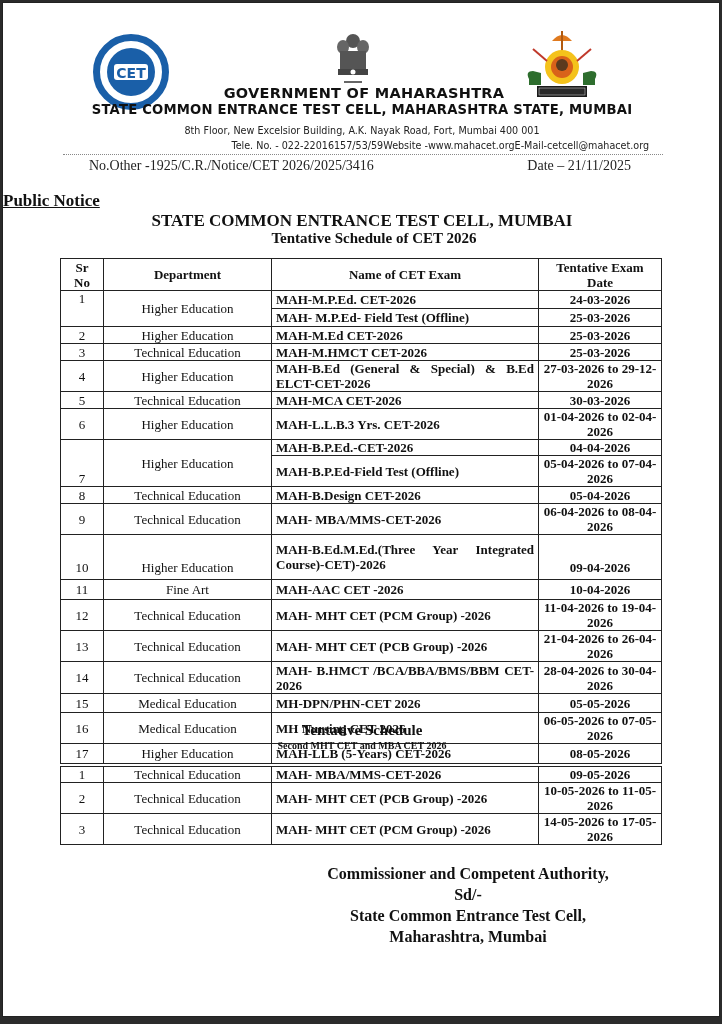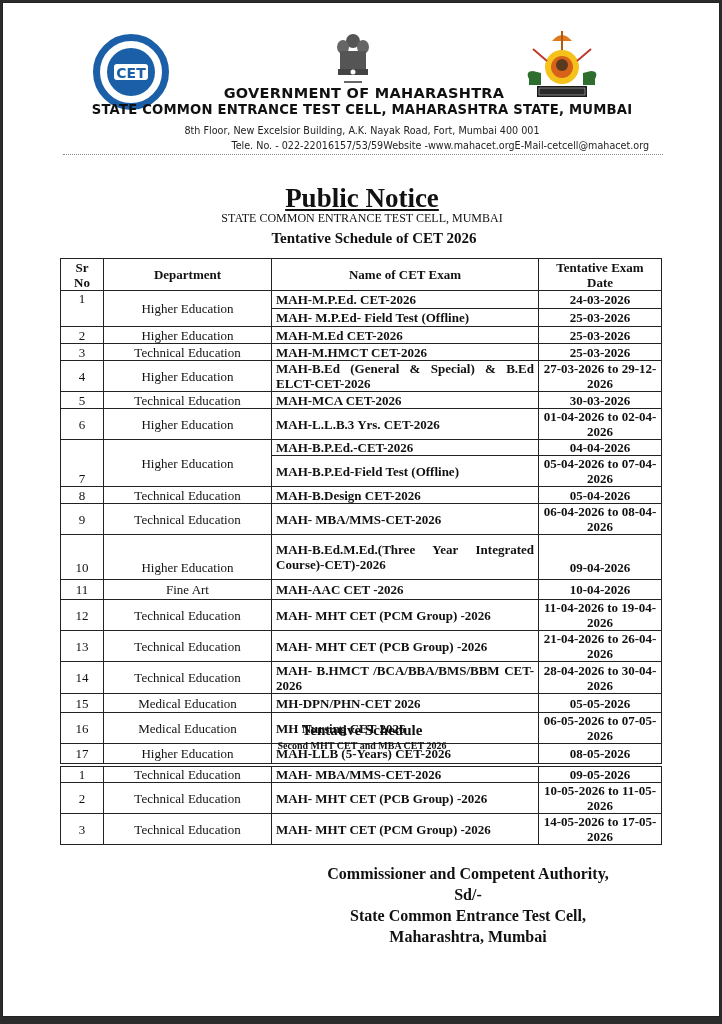--- a/index.html
+++ b/index.html
@@ -47,27 +47,27 @@
   .sep {
     position: absolute; left: 60px; width: 600px; top: 151px;
     border-top: 1px dotted #888;
   }
   .refline {
     position: absolute; left: 86px; width: 542px; top: 155px;
     display: flex; justify-content: space-between;
     font-size: 14px; color: #222;
   }
   .title {
-    position: absolute; left: 0; width: 718px; top: 180px;
-    text-align: center; font-weight: bold; font-size: 27px;
+    position: absolute; left: 0; width: 718px; top: 188px;
+    font-weight: bold; font-size: 17px;
     text-decoration: underline;
   }
   .sub1 {
     position: absolute; left: 0; width: 718px; top: 208px;
-    text-align: center; font-weight: normal; font-size: 12px;
+    text-align: center; font-weight: bold; font-size: 17px;
   }
   .sub2 {
     position: absolute; left: 12px; width: 718px; top: 227px;
     text-align: center; font-weight: bold; font-size: 15px;
   }
 
   table.sched {
     position: absolute; left: 57px; top: 255px;
     width: 602px; border-collapse: collapse;
     font-size: 13px;
@@ -138,20 +138,24 @@
 
   <div class="hdr1">GOVERNMENT OF MAHARASHTRA</div>
   <div class="hdr2">STATE COMMON ENTRANCE TEST CELL, MAHARASHTRA STATE, MUMBAI</div>
   <div class="addr">8th Floor, New Excelsior Building, A.K. Nayak Road, Fort, Mumbai 400 001</div>
   <div class="contact">
     <span>Tele. No. - 022-22016157/53/59</span>
     <span>Website -www.mahacet.org</span>
     <span>E-Mail-cetcell@mahacet.org</span>
   </div>
   <div class="sep"></div>
+  <div class="refline">
+    <span>No.Other -1925/C.R./Notice/CET 2026/2025/3416</span>
+    <span>Date – 21/11/2025</span>
+  </div>
 
   <div class="title">Public Notice</div>
   <div class="sub1">STATE COMMON ENTRANCE TEST CELL, MUMBAI</div>
   <div class="sub2">Tentative Schedule of CET 2026</div>
 
   <table class="sched">
     <tbody>
         <tr>
       <th class="c-sr"><span>Sr</span><br><span>No</span></th>
       <th class="c-dep" style="font-weight:bold">Department</th>

